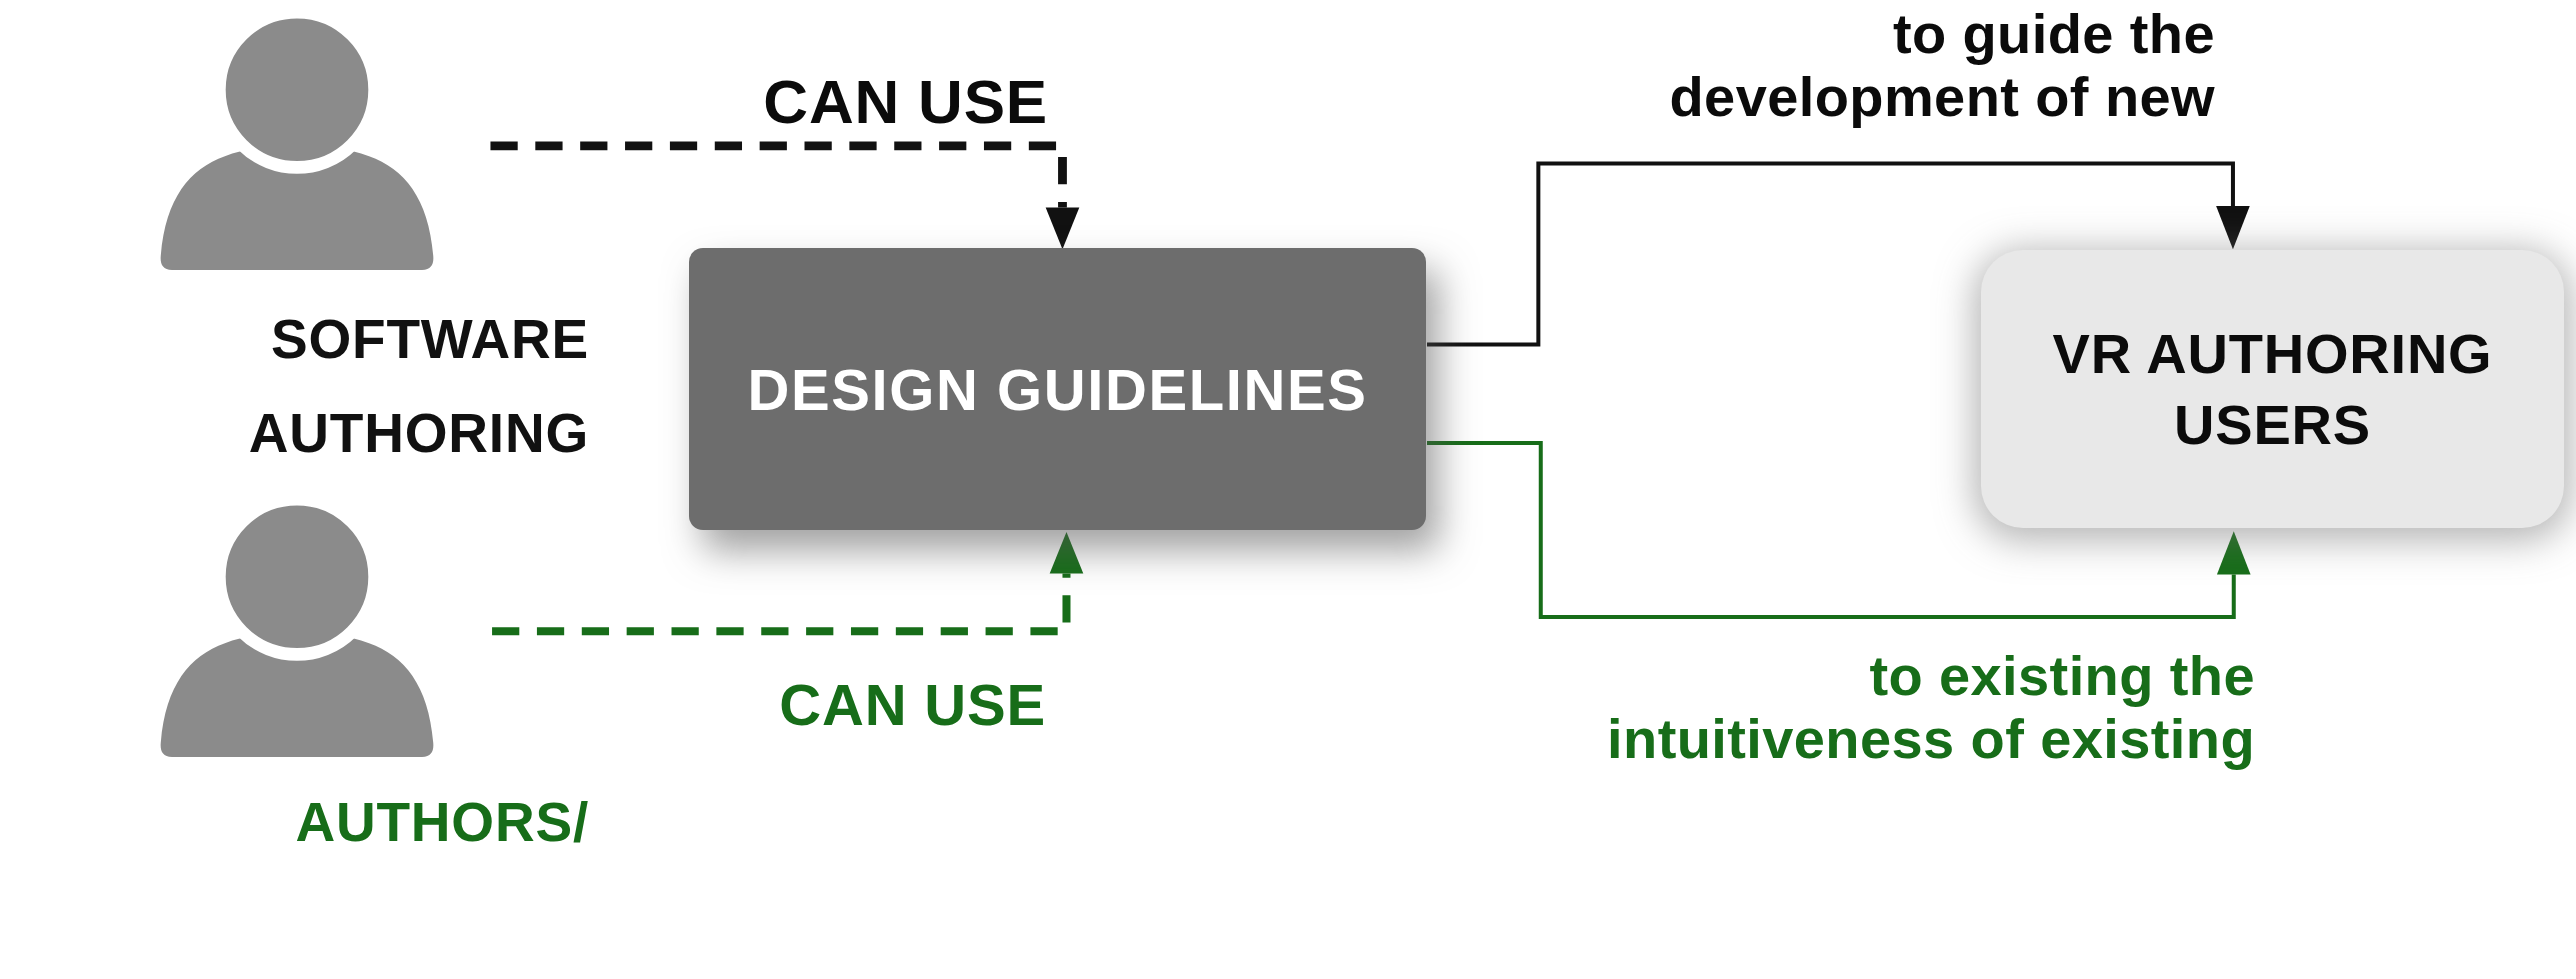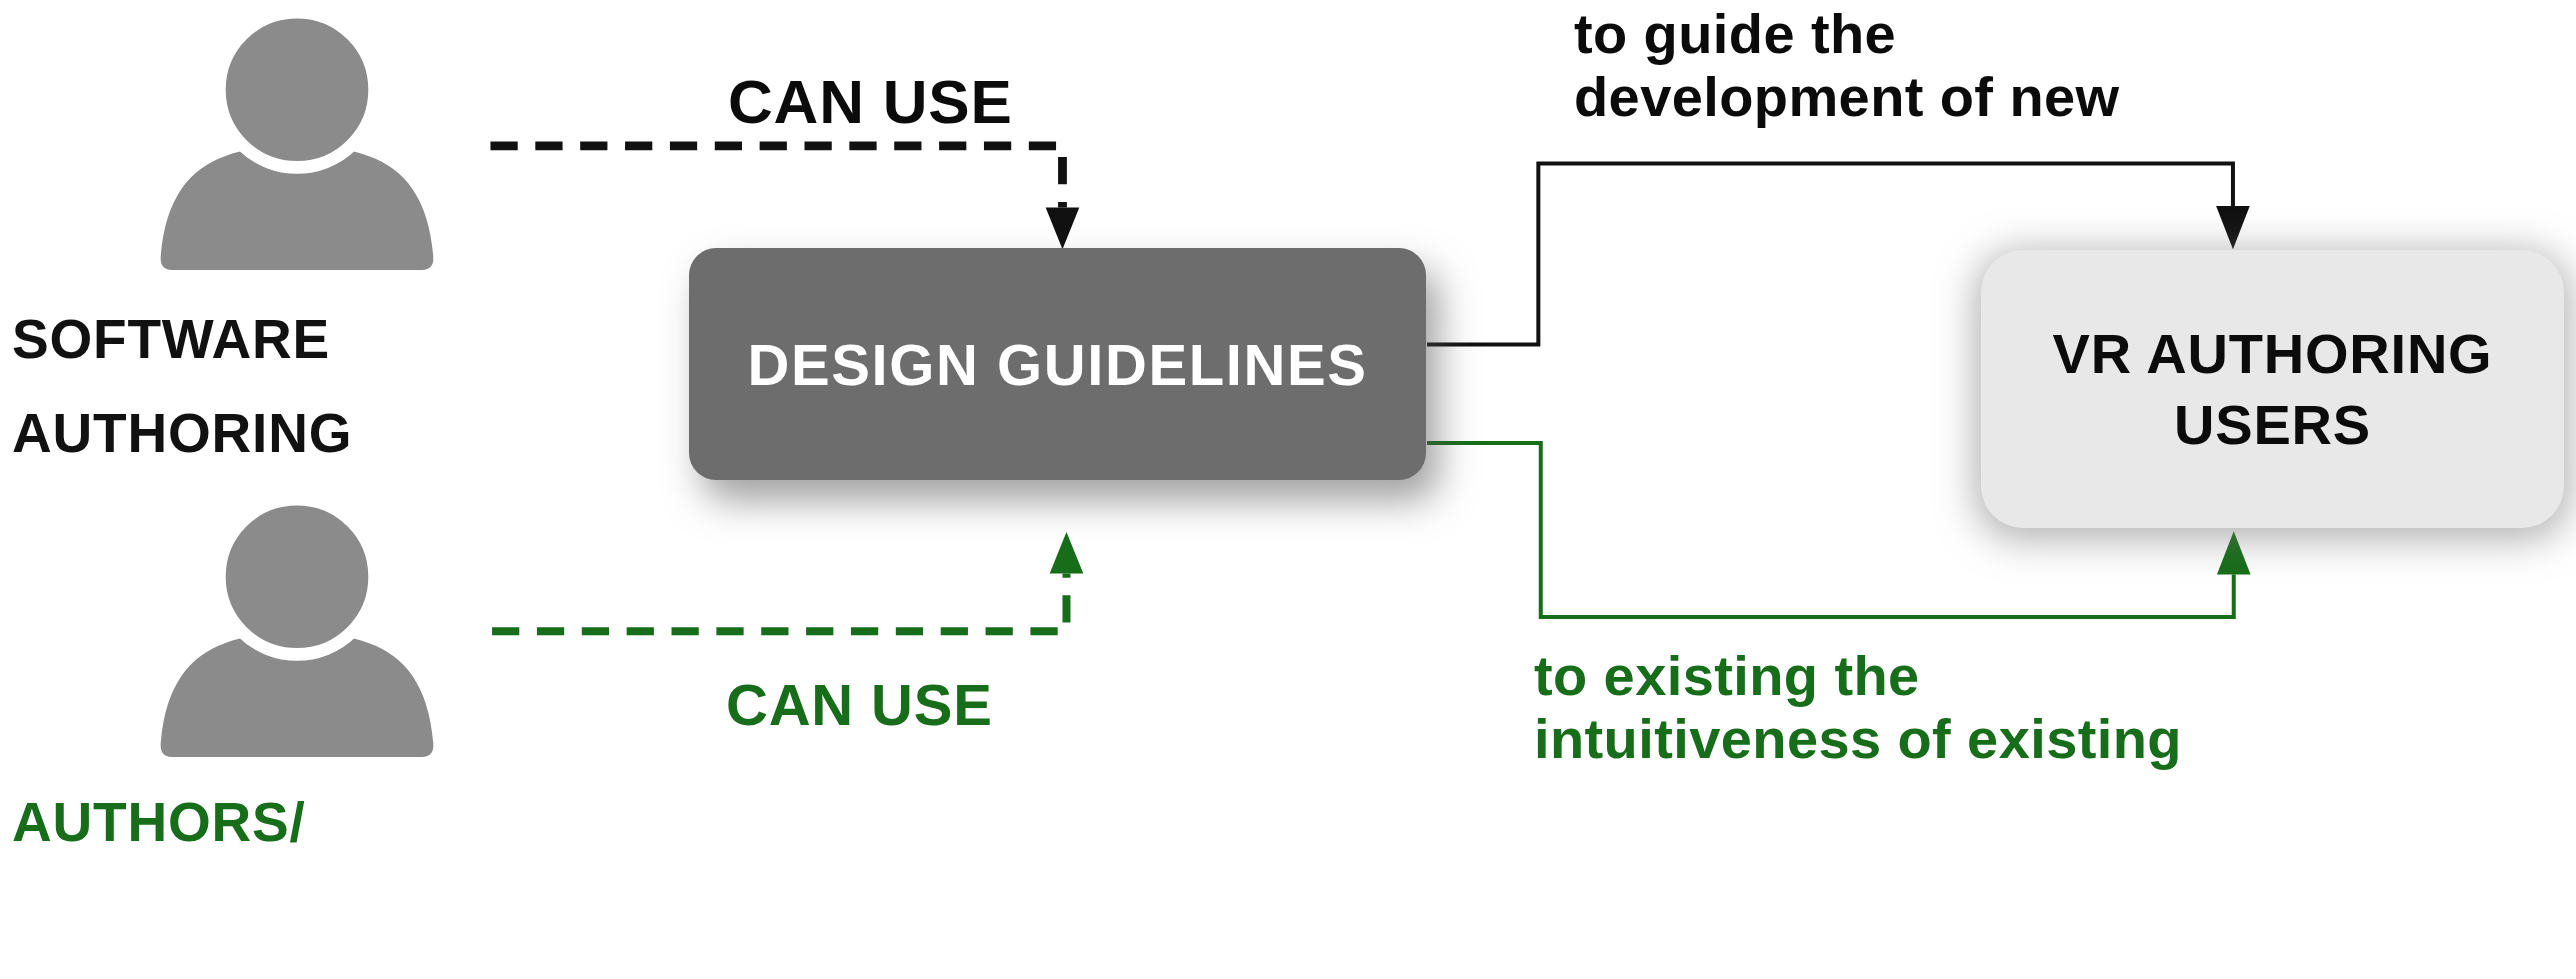--- a/index.html
+++ b/index.html
@@ -5,41 +5,41 @@
   :root{
     --green:#176d19; --black:#111111; --person-gray:#8b8b8b;
     --design-box-bg:#6d6d6d; --design-box-text:#ffffff; --vr-box-bg:#e8e8e8;
   }
   html,body{margin:0;padding:0;background:#ffffff;}
   .canvas{
     position:relative;width:2576px;height:979px;background:#ffffff;overflow:hidden;
     font-family:"Liberation Sans","DejaVu Sans",sans-serif;
   }
   .abs{position:absolute;}
-  .lbl{font-weight:700;text-align:left;white-space:nowrap;}
+  .lbl{font-weight:700;text-align:right;white-space:nowrap;}
 
   
   .actor-label{width:577px;left:12px;font-size:55px;line-height:94px;letter-spacing:0.8px;}
   .actor-label.dev{top:292px;color:var(--black);}
   .actor-label.authors{top:776px;color:var(--green);line-height:93px;}
 
   
   .canuse{width:320px;font-size:62px;letter-spacing:0.8px;}
   .canuse.dev{left:728px;top:66px;color:#0b0b0b;}
   .canuse.authors{left:726px;top:671px;color:var(--green);font-size:58px;}
 
   
   .annot{font-size:56px;line-height:63px;letter-spacing:0.4px;}
   .annot.guide{left:1574px;top:1.6px;width:641px;color:#0b0b0b;}
   .annot.evaluate{left:1534px;top:644px;width:721px;color:var(--green);}
 
   
   .node{display:flex;align-items:center;justify-content:center;flex-direction:column;}
   .node.design{
-    left:689px;top:248px;width:737px;height:232px;border-radius:27px;
+    left:689px;top:248px;width:737px;height:282px;border-radius:14px;
     background:var(--design-box-bg);
     box-shadow:13px 21px 37px rgba(85,85,85,.55);
     color:var(--design-box-text);font-size:58px;font-weight:700;letter-spacing:1.6px;
   }
   .node.vr{
     left:1949px;top:250px;width:583px;height:278px;border-radius:42px;
     background:var(--vr-box-bg);
     box-shadow:0 6.4px 37px 6.4px rgba(110,110,110,.5);
     color:#0b0b0b;font-size:56px;font-weight:700;letter-spacing:0.8px;
     line-height:71px;text-align:center;margin-left:32px;

